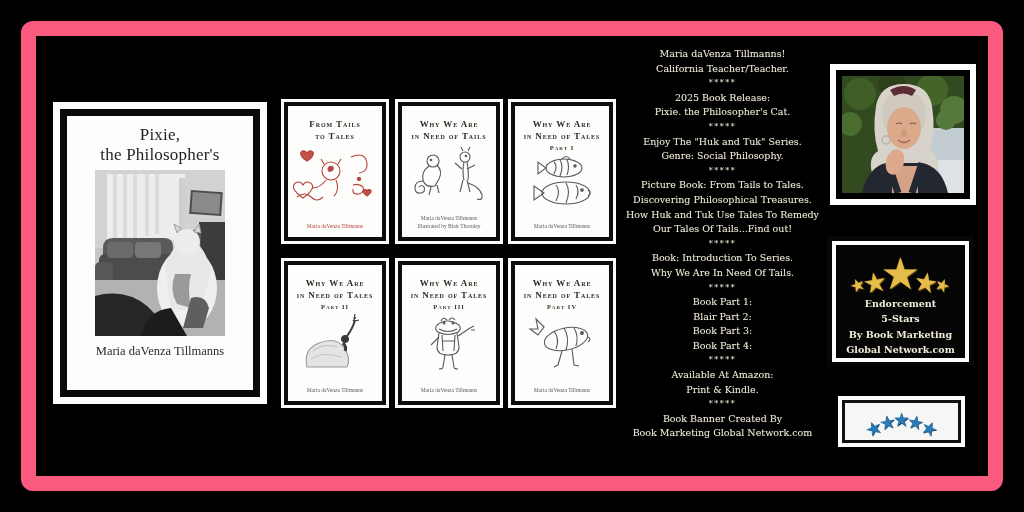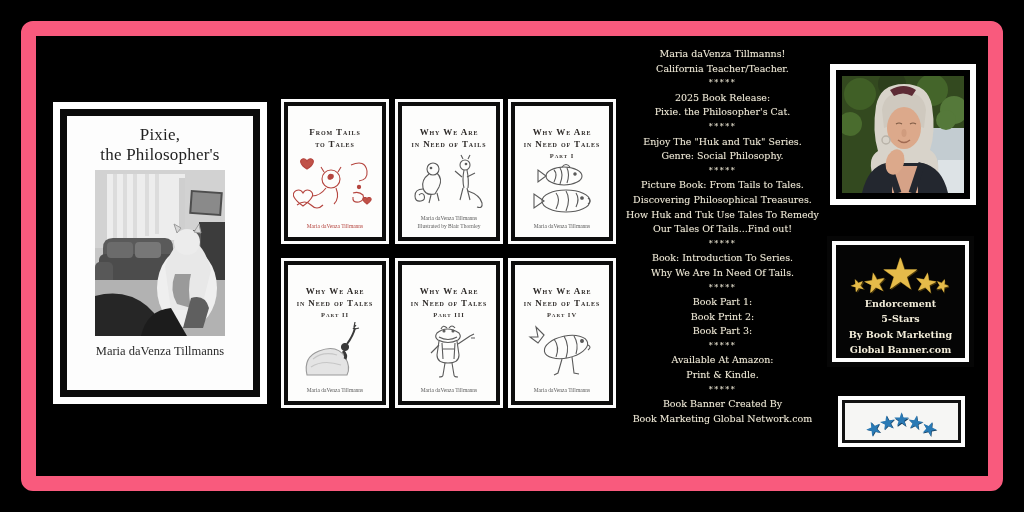--- a/index.html
+++ b/index.html
@@ -15,21 +15,21 @@
                  background:#fdfdfd;display:flex;flex-direction:column;align-items:center;}
   .main-title{margin-top:9px;text-align:center;font-family:"Liberation Serif",serif;
               font-size:17px;line-height:20px;color:#1f1f1f;letter-spacing:.2px;}
   .main-photo{margin-top:5px;display:block;}
   .main-author{margin-top:8px;font-family:"Liberation Serif",serif;font-size:12.5px;color:#2b2b2b;}
 
   
   .scover{position:absolute;width:108px;background:#fcfcfc;padding:3px;box-sizing:border-box;}
   .scover-in{border:4px solid #0d0d0d;width:100%;height:100%;box-sizing:border-box;background:#fdfdfc;
              display:flex;flex-direction:column;align-items:center;}
-  .sc-title{margin-top:20px;text-align:center;font-family:"Liberation Serif",serif;
+  .sc-title{margin-top:12px;text-align:center;font-family:"Liberation Serif",serif;
             font-variant:small-caps;font-weight:bold;font-size:9px;line-height:12px;
             letter-spacing:.9px;color:#2e2a28;}
   .sc-part{margin-top:2px;font-family:"Liberation Serif",serif;font-variant:small-caps;
            font-weight:bold;font-size:6.5px;letter-spacing:1px;color:#3a3633;}
   .sc-art{margin-top:3px;display:block;}
   .sc-authors{margin-top:auto;margin-bottom:7px;text-align:center;
               font-family:"Liberation Serif",serif;font-size:5.5px;line-height:8px;color:#5c5c5c;}
   .sc-authors.red{color:var(--red_accent,#b5453f);}
 
   
@@ -288,22 +288,23 @@
       <div class="promo-line sep">*****</div>
       <div class="promo-line">Picture Book: From Tails to Tales.</div>
       <div class="promo-line">Discovering Philosophical Treasures.</div>
       <div class="promo-line">How Huk and Tuk Use Tales To Remedy</div>
       <div class="promo-line">Our Tales Of Tails...Find out!</div>
       <div class="promo-line sep">*****</div>
       <div class="promo-line">Book: Introduction To Series.</div>
       <div class="promo-line">Why We Are In Need Of Tails.</div>
       <div class="promo-line sep">*****</div>
       <div class="promo-line">Book Part 1:</div>
-      <div class="promo-line">Book Print 2:</div>
+      <div class="promo-line">Blair Part 2:</div>
       <div class="promo-line">Book Part 3:</div>
+      <div class="promo-line">Book Part 4:</div>
       <div class="promo-line sep">*****</div>
       <div class="promo-line">Available At Amazon:</div>
       <div class="promo-line">Print &amp; Kindle.</div>
       <div class="promo-line sep">*****</div>
       <div class="promo-line">Book Banner Created By</div>
       <div class="promo-line">Book Marketing Global Network.com</div>
     </div>
 
   <div class="photo-frame">
     <div class="photo-frame-in">
@@ -339,21 +340,21 @@
         <span class="gstar g1">★</span>
         <span class="gstar g2">★</span>
         <span class="gstar g3">★</span>
         <span class="gstar g4">★</span>
         <span class="gstar g5">★</span>
       </div>
       <div class="endo-text">
         <div>Endorcement</div>
         <div>5-Stars</div>
         <div>By Book Marketing</div>
-        <div>Global Banner.com</div>
+        <div>Global Network.com</div>
       </div>
     </div>
   </div>
 
   <div class="rating">
     <div class="rating-in">
       <span class="bstar b1">★</span>
       <span class="bstar b2">★</span>
       <span class="bstar b3">★</span>
       <span class="bstar b4">★</span>

